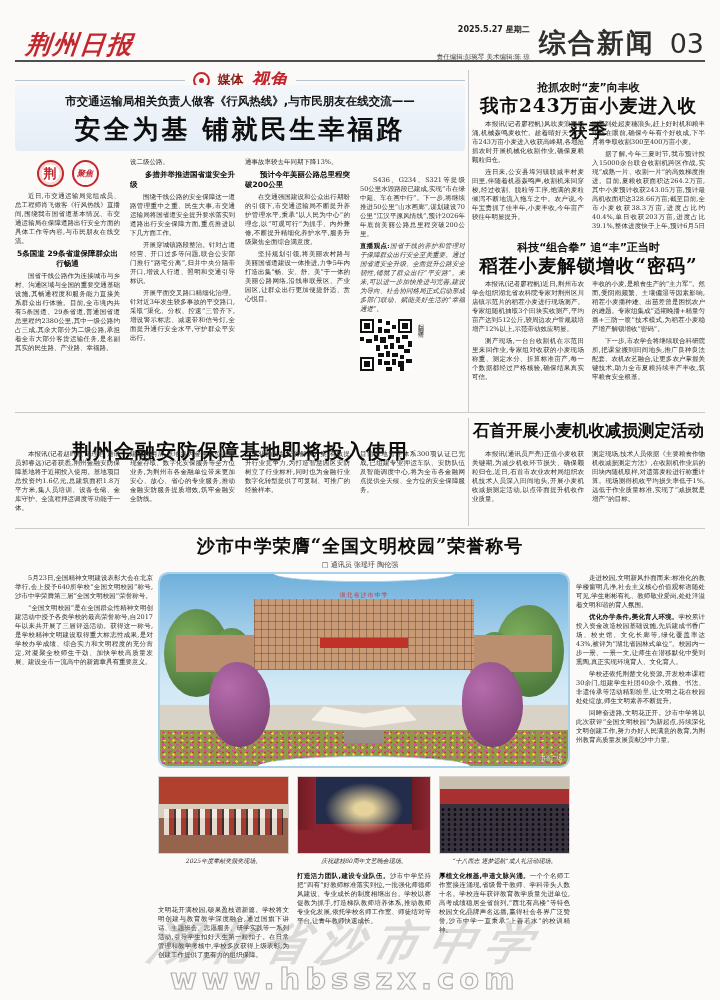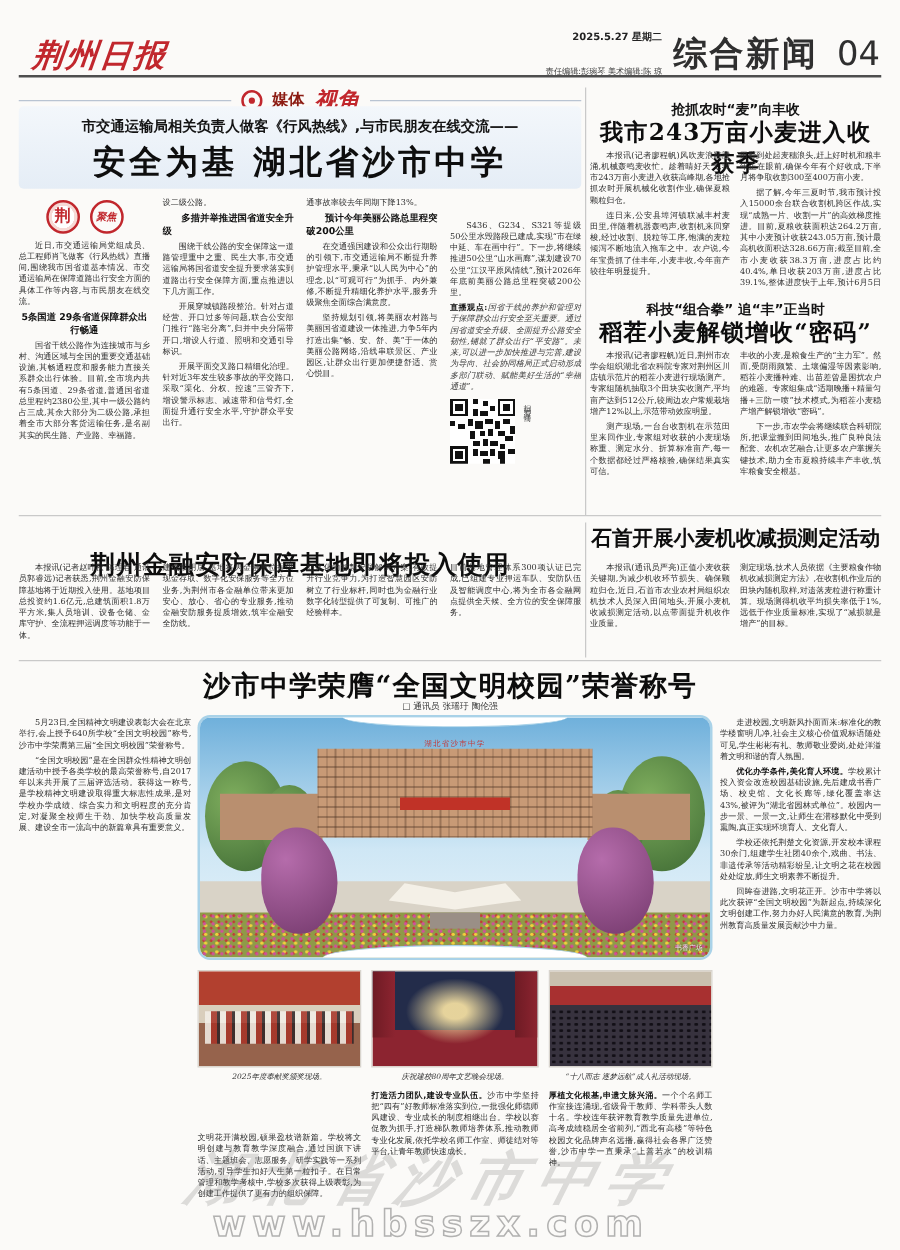--- a/index.html
+++ b/index.html
@@ -55,21 +55,21 @@
 
   
   .kicker-r{font-size:11px;font-weight:bold;color:#141414;text-align:center;}
   .headline-r{font-size:18.5px;font-weight:bold;color:#0d0d0d;text-align:center;letter-spacing:1px;}
 
   
   .headline-mid{font-size:20px;font-weight:bold;color:#0d0d0d;text-align:center;letter-spacing:1px;margin-top:20px;}
   .headline-mid2{font-size:16.5px;font-weight:bold;color:#0d0d0d;text-align:center;}
 
   
-  .headline-school{font-size:22px;font-weight:bold;color:#0c0c0c;text-align:center;letter-spacing:1px;}
+  .headline-school{font-size:18px;font-weight:bold;color:#0c0c0c;text-align:center;letter-spacing:1px;}
   .byline{font-size:7px;color:#333;text-align:center;}
   .photo-frame{left:158px;top:572px;width:412px;height:196px;background:#fff;
                border:2px solid #a9d2e8;border-radius:10px;overflow:hidden;box-sizing:border-box;}
   .sky{position:absolute;inset:0;background:linear-gradient(180deg,#6fb0db,#cfe7f5 55%,#e9f4fa);}
   .bldg{position:absolute;left:23%;top:13%;width:54%;height:37%;background:#c89a76;
         background-image:repeating-linear-gradient(90deg,rgba(70,45,30,.35) 0 1px,transparent 1px 7px),
                          repeating-linear-gradient(0deg,rgba(70,45,30,.35) 0 1px,transparent 1px 8px);}
   .bldg-sign{position:absolute;left:0;right:0;top:-8px;text-align:center;font-size:6px;
              color:#c23a3a;letter-spacing:1px;}
   .bldg-banner{position:absolute;left:30%;top:55%;width:40%;height:14%;background:#c03227;}
@@ -121,37 +121,37 @@
 
 <div id="page">
 
   <div class="abs logo">荆州日报</div>
   <div class="abs hdr-right">
     <div class="hdr-meta">
       <div class="hdr-date sans">2025.5.27 星期二</div>
       <div class="hdr-editors sans">责任编辑:彭琬琴  美术编辑:陈 琼</div>
     </div>
     <div class="hdr-section sans">综合新闻</div>
-    <div class="hdr-page sans">04</div>
+    <div class="hdr-page sans">03</div>
   </div>
   <div class="abs hdr-rule"></div>
 
   <div class="abs brand-row">
     <div class="brand-line"></div>
     <div class="brand-icon">
         <i></i>
       </div>
     <span class="brand-bold">媒体</span>
     <span class="brand-script">视角</span>
     <div class="brand-line"></div>
   </div>
 
   <div class="abs feat-panel">
     <div class="feat-kicker sans">市交通运输局相关负责人做客《行风热线》,与市民朋友在线交流——</div>
-    <div class="feat-headline">安全为基 湖北省沙市中学</div>
+    <div class="feat-headline">安全为基 铺就民生幸福路</div>
   </div>
 
   <div class="col" style="left:15px;top:158px;width:105px;height:252px;">
     <div class="seals">
       <div class="seal s1">荆</div>
       <div class="seal s2">聚焦</div>
     </div>
     <p>近日,市交通运输局党组成员、总工程师肖飞做客《行风热线》直播间,围绕我市国省道基本情况、市交通运输局在保障道路出行安全方面的具体工作等内容,与市民朋友在线交流。</p>
     <p class="colsub noindent" style="text-align:center;">5条国道 29条省道保障群众出行畅通</p>
     <p>国省干线公路作为连接城市与乡村、沟通区域与全国的重要交通基础设施,其畅通程度和服务能力直接关系群众出行体验。目前,全市境内共有5条国道、29条省道,普通国省道总里程约2380公里,其中一级公路约占三成,其余大部分为二级公路,承担着全市大部分客货运输任务,是名副其实的民生路、产业路、幸福路。</p>

